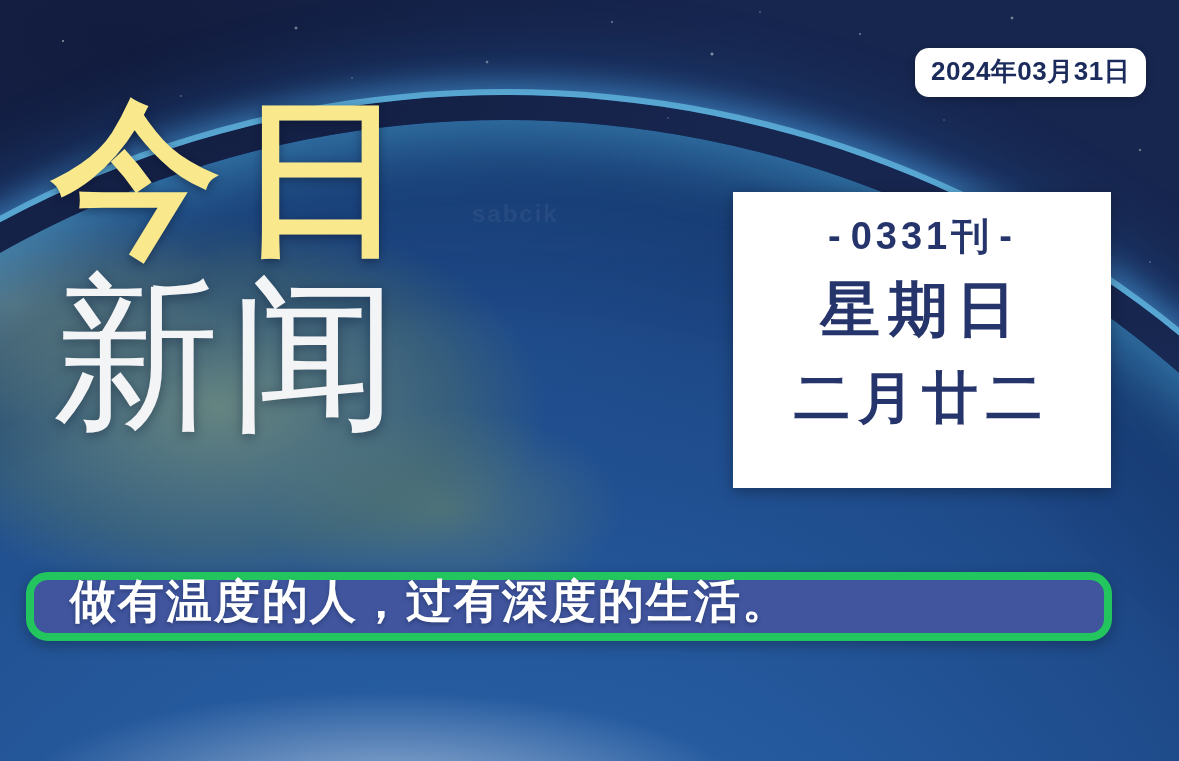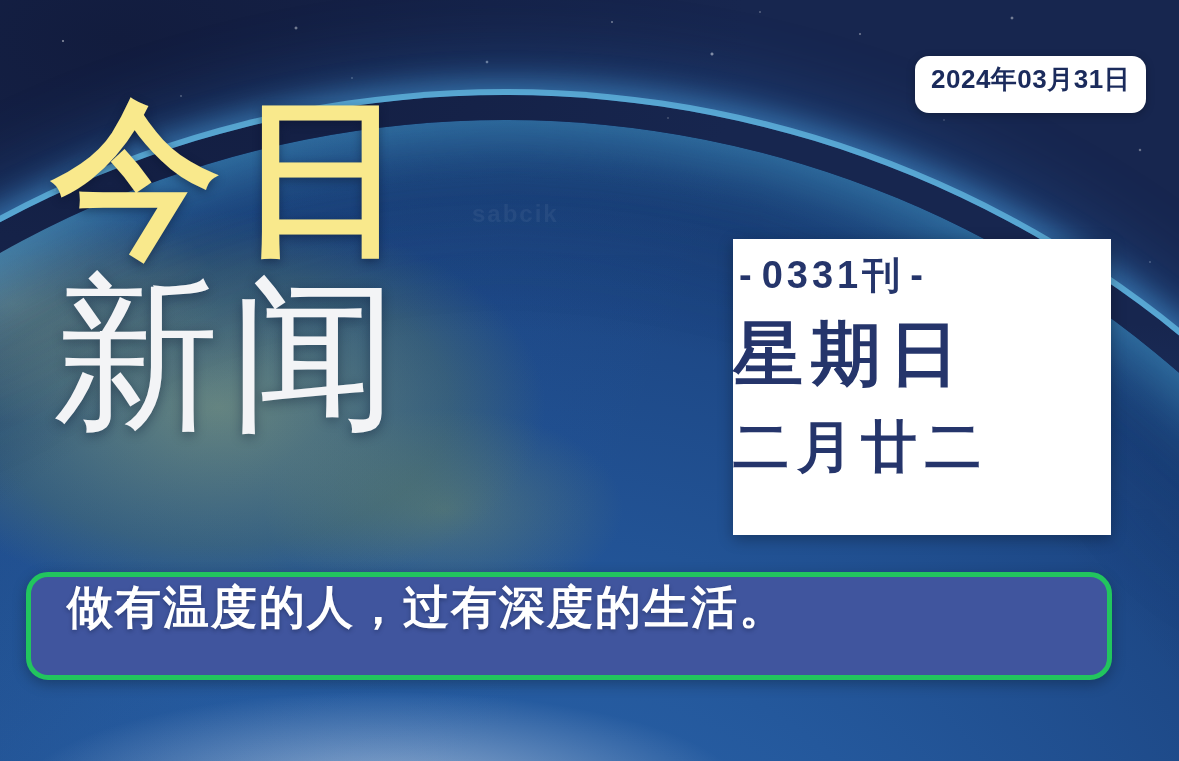--- a/index.html
+++ b/index.html
@@ -175,26 +175,26 @@
     color:#F3F4F6;
     letter-spacing:10px;
     display:block;
     margin-top:8px;
     text-shadow:0 3px 12px rgba(8,18,44,.40);
   }
 
   
   .date-pill {
     position:absolute;
-    left:915px; top:56px;
+    left:915px; top:48px;
     background:#FFFFFF;
     color:#1B2B5C;
     font-size:26px;
     font-weight:700;
-    padding:6px 16px 16px;
+    padding:6px 16px 8px;
     border-radius:14px;
     white-space:nowrap;
     letter-spacing:.5px;
     box-shadow:0 2px 8px rgba(0,0,0,.25);
   }
 
   
   .subtitle {
     position:absolute;
     left:742px; top:140px;
@@ -221,63 +221,62 @@
 
   
   .card {
     position:absolute;
     left:733px; top:192px;
     width:378px; height:296px;
     background:#FFFFFF;
     box-shadow:0 4px 14px rgba(0,0,0,.30);
     display:flex;
     flex-direction:column;
-    align-items:flex-start;
+    align-items:center;
     justify-content:flex-start;
-    padding-top:16px;
-    margin-top:47px;
+    padding-top:24px;
   }
   .card-issue {
     font-size:38px;
     font-weight:700;
     color:#25356B;
     letter-spacing:4px;
     white-space:nowrap;
     line-height:1.1;
   }
   .card-issue .dash { font-weight:700; margin:0 6px; }
   .card-weekday {
     margin-top:22px;
-    font-size:70px;
+    font-size:60px;
     font-weight:700;
     color:#25356B;
     letter-spacing:8px;
     line-height:1;
     white-space:nowrap;
   }
   .card-lunar {
     margin-top:30px;
     font-size:56px;
     font-weight:700;
     color:#25356B;
     letter-spacing:8px;
     line-height:1;
     white-space:nowrap;
   }
 
   
   .banner {
     position:absolute;
     left:26px; top:572px;
-    width:1086px; height:108px;
+    width:1086px; height:69px;
     background:#40559E;
-    border:5px solid #22c55e;
+    border:8px solid #22c55e;
     border-radius:22px;
     display:flex;
-    align-items:flex-start;
+    align-items:flex-end;
     box-shadow:0 4px 14px rgba(0,0,0,.28);
   }
   .banner-text {
     color:#FFFFFF;
     font-size:46px;
     font-weight:700;
     letter-spacing:2px;
     margin-left:36px;
     white-space:nowrap;
     text-shadow:0 2px 4px rgba(10,20,50,.35);

